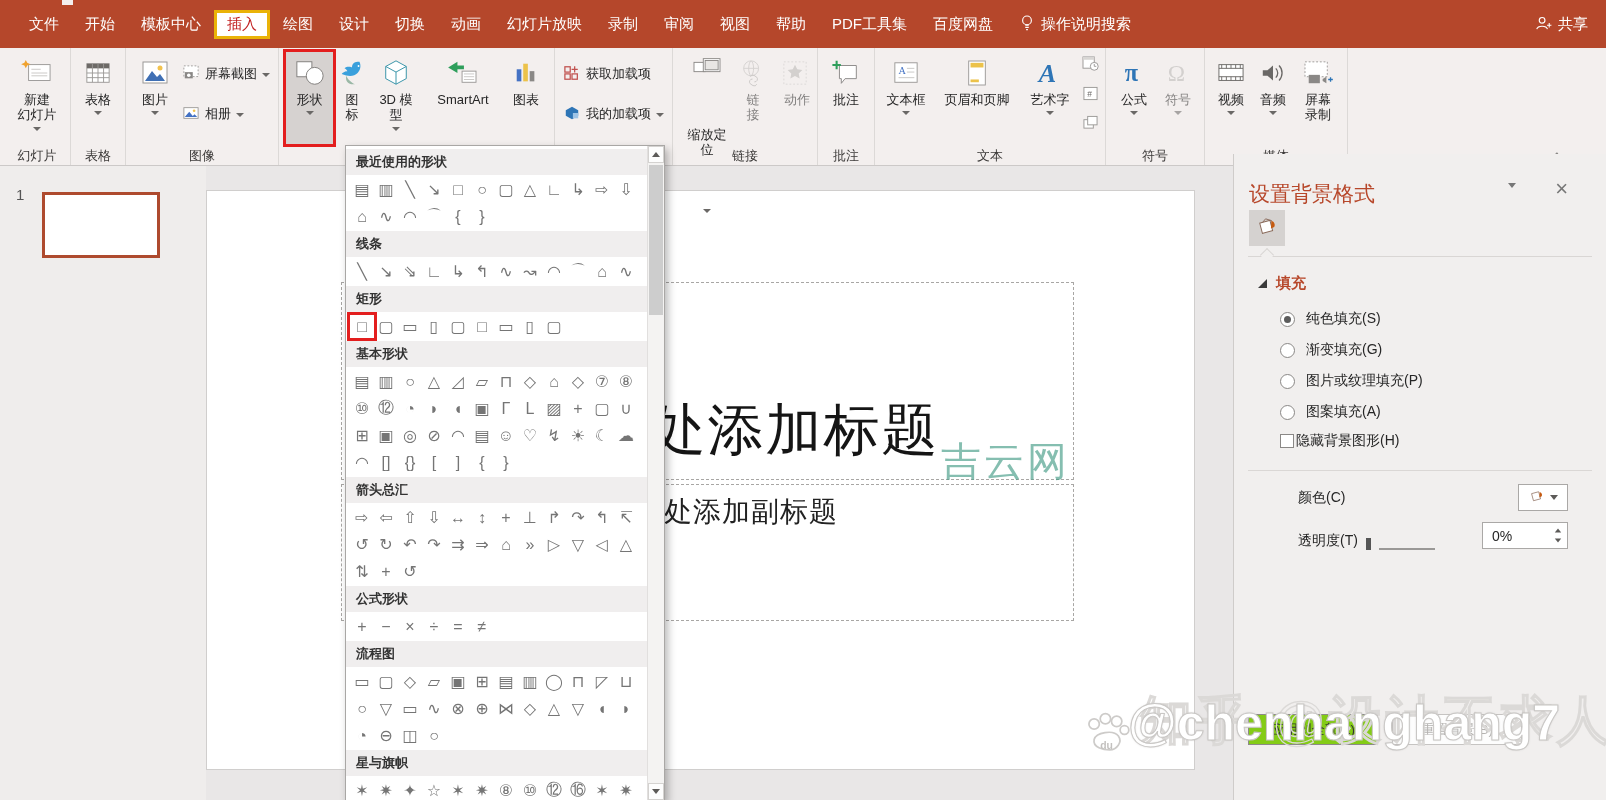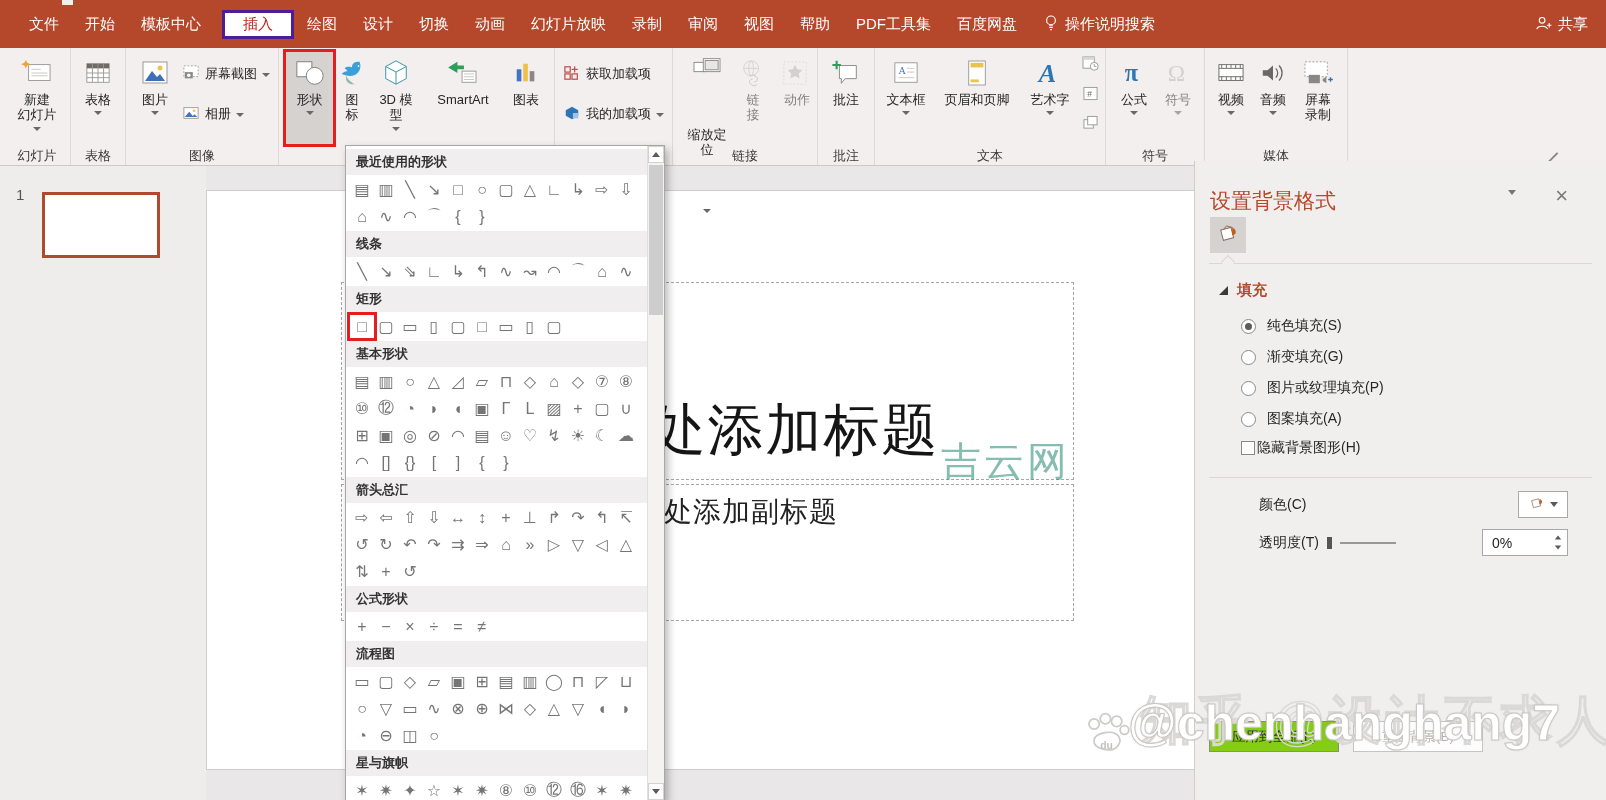--- a/index.html
+++ b/index.html
@@ -6,21 +6,21 @@
   html,body { width:1606px; height:800px; overflow:hidden;
     font-family:"Liberation Sans","DejaVu Sans",sans-serif; }
   #stage { position:relative; width:1606px; height:800px; background:#e9e7e7; }
 
   
   #menubar { position:absolute; top:0; left:0; right:0; height:48px; background:#b5472b;
     display:flex; align-items:center; color:#fff; z-index:20; }
   .qat-sliver { position:absolute; left:62px; top:0; width:11px; height:5px; background:#f3efee; }
   .menu-tabs { display:flex; align-items:center; padding-left:16px; }
   .mtab { padding:4px 13px; font-size:15px; cursor:pointer; white-space:nowrap; }
-  .mtab.active { background:#fff; color:#c11f1f; border:3px solid #4c1d95; padding:2px 18px;margin-left:8px; }
+  .mtab.active { background:#fff; color:#c11f1f; border:3px solid #eab308; padding:2px 10px; }
   .msearch { display:flex; align-items:center; gap:7px; margin-left:14px; font-size:15px; cursor:pointer; }
   .mshare { position:absolute; right:18px; top:0; height:48px; display:flex; align-items:center; gap:6px;
     font-size:15px; cursor:pointer; }
 
   
   #ribbon { position:absolute; top:48px; left:0; right:0; height:118px; background:#f3efee;
     display:flex; padding:0 4px; border-bottom:1px solid #ccc9c8; z-index:10; }
   .rgroup { display:flex; flex-direction:column; border-right:1px solid #dcd9d7; padding:2px 5px 0; }
   .rbody { flex:1; display:flex; align-items:flex-start; }
   .rlabel { height:16px; font-size:13px; color:#3c3a39; text-align:center; line-height:14px; }
@@ -78,21 +78,21 @@
   .sd-up { top:0; }
   .sd-down { bottom:0; }
   .tri-up { width:0; height:0; border-left:4px solid transparent; border-right:4px solid transparent;
     border-bottom:5px solid #5c5a58; }
   .tri-down { width:0; height:0; border-left:4px solid transparent; border-right:4px solid transparent;
     border-top:5px solid #5c5a58; }
   .sd-thumb { position:absolute; left:1px; top:19px; width:14px; height:150px; background:#cdcdcd;
     cursor:pointer; }
 
   
-  #fpanel { position:absolute; top:161px; right:0; width:412px; bottom:0; background:#f1efee;
+  #fpanel { position:absolute; top:154px; right:0; width:373px; bottom:0; background:#f1efee;
     border-left:1px solid #cfccca; z-index:30; }
   .pnl-title { padding:26px 0 0 15px; font-size:21px; color:#b7472a; }
   .pnl-dd { position:absolute; right:90px; top:34px; cursor:pointer; }
   .pnl-dd .tri-down { border-top-color:#777; }
   .pnl-x { position:absolute; right:38px; top:24px; font-size:22px; color:#777; cursor:pointer; line-height:1; }
   .pnl-tab { position:absolute; left:15px; top:56px; width:36px; height:36px; background:#d5d2d0;
     display:flex; align-items:center; justify-content:center; cursor:pointer; }
   .pnl-divider { position:absolute; left:14px; right:14px; top:102px; border-top:1px solid #d9d6d4; }
   .pnl-notch { position:absolute; left:28px; top:96px; width:10px; height:10px; background:#f1efee;
     border-left:1px solid #d9d6d4; border-top:1px solid #d9d6d4; transform:rotate(45deg); }
@@ -108,21 +108,21 @@
   .radiolabel { font-size:14px; color:#262626; }
   .checkrow { position:absolute; left:46px; top:278px; display:flex; align-items:center; gap:2px; cursor:pointer; }
   .checkbox { width:14px; height:14px; border:1px solid #8a8886; background:#fff; }
   .pnl-hr { position:absolute; left:14px; right:14px; top:316px; border-top:1px solid #dad7d5; }
   .color-row { position:absolute; left:64px; right:38px; top:330px; height:28px; display:flex;
     align-items:center; }
   .color-label { font-size:14px; color:#262626; }
   .color-btn { position:absolute; right:0; top:0; width:50px; height:27px; background:#fff;
     border:1px solid #aaa8a6; display:flex; align-items:center; justify-content:center; gap:5px; cursor:pointer; }
   .transp-row { position:absolute; left:64px; right:38px; top:368px; height:28px; display:flex;
-    align-items:center; gap:8px; }
+    align-items:flex-end; gap:8px; }
   .transp-label { font-size:14px; color:#262626; }
   .slider-thumb { width:5px; height:12px; background:#555; cursor:pointer; }
   .slider-line { width:56px; height:2px; background:#9a9896; }
   .spinbox { position:absolute; right:0; top:0; width:86px; height:27px; background:#fff;
     border:1px solid #aaa8a6; display:flex; align-items:center; }
   .spinval { flex:1; padding-left:9px; font-size:14px; color:#262626; }
   .spinbtns { width:18px; height:100%; display:flex; flex-direction:column; align-items:center;
     justify-content:space-evenly; cursor:pointer; }
   .spinbtns .tri-up,.spinbtns .tri-down { transform:scale(.8); }
   .pbtn { position:absolute; top:560px; width:130px; height:31px; background:#84cc16;

